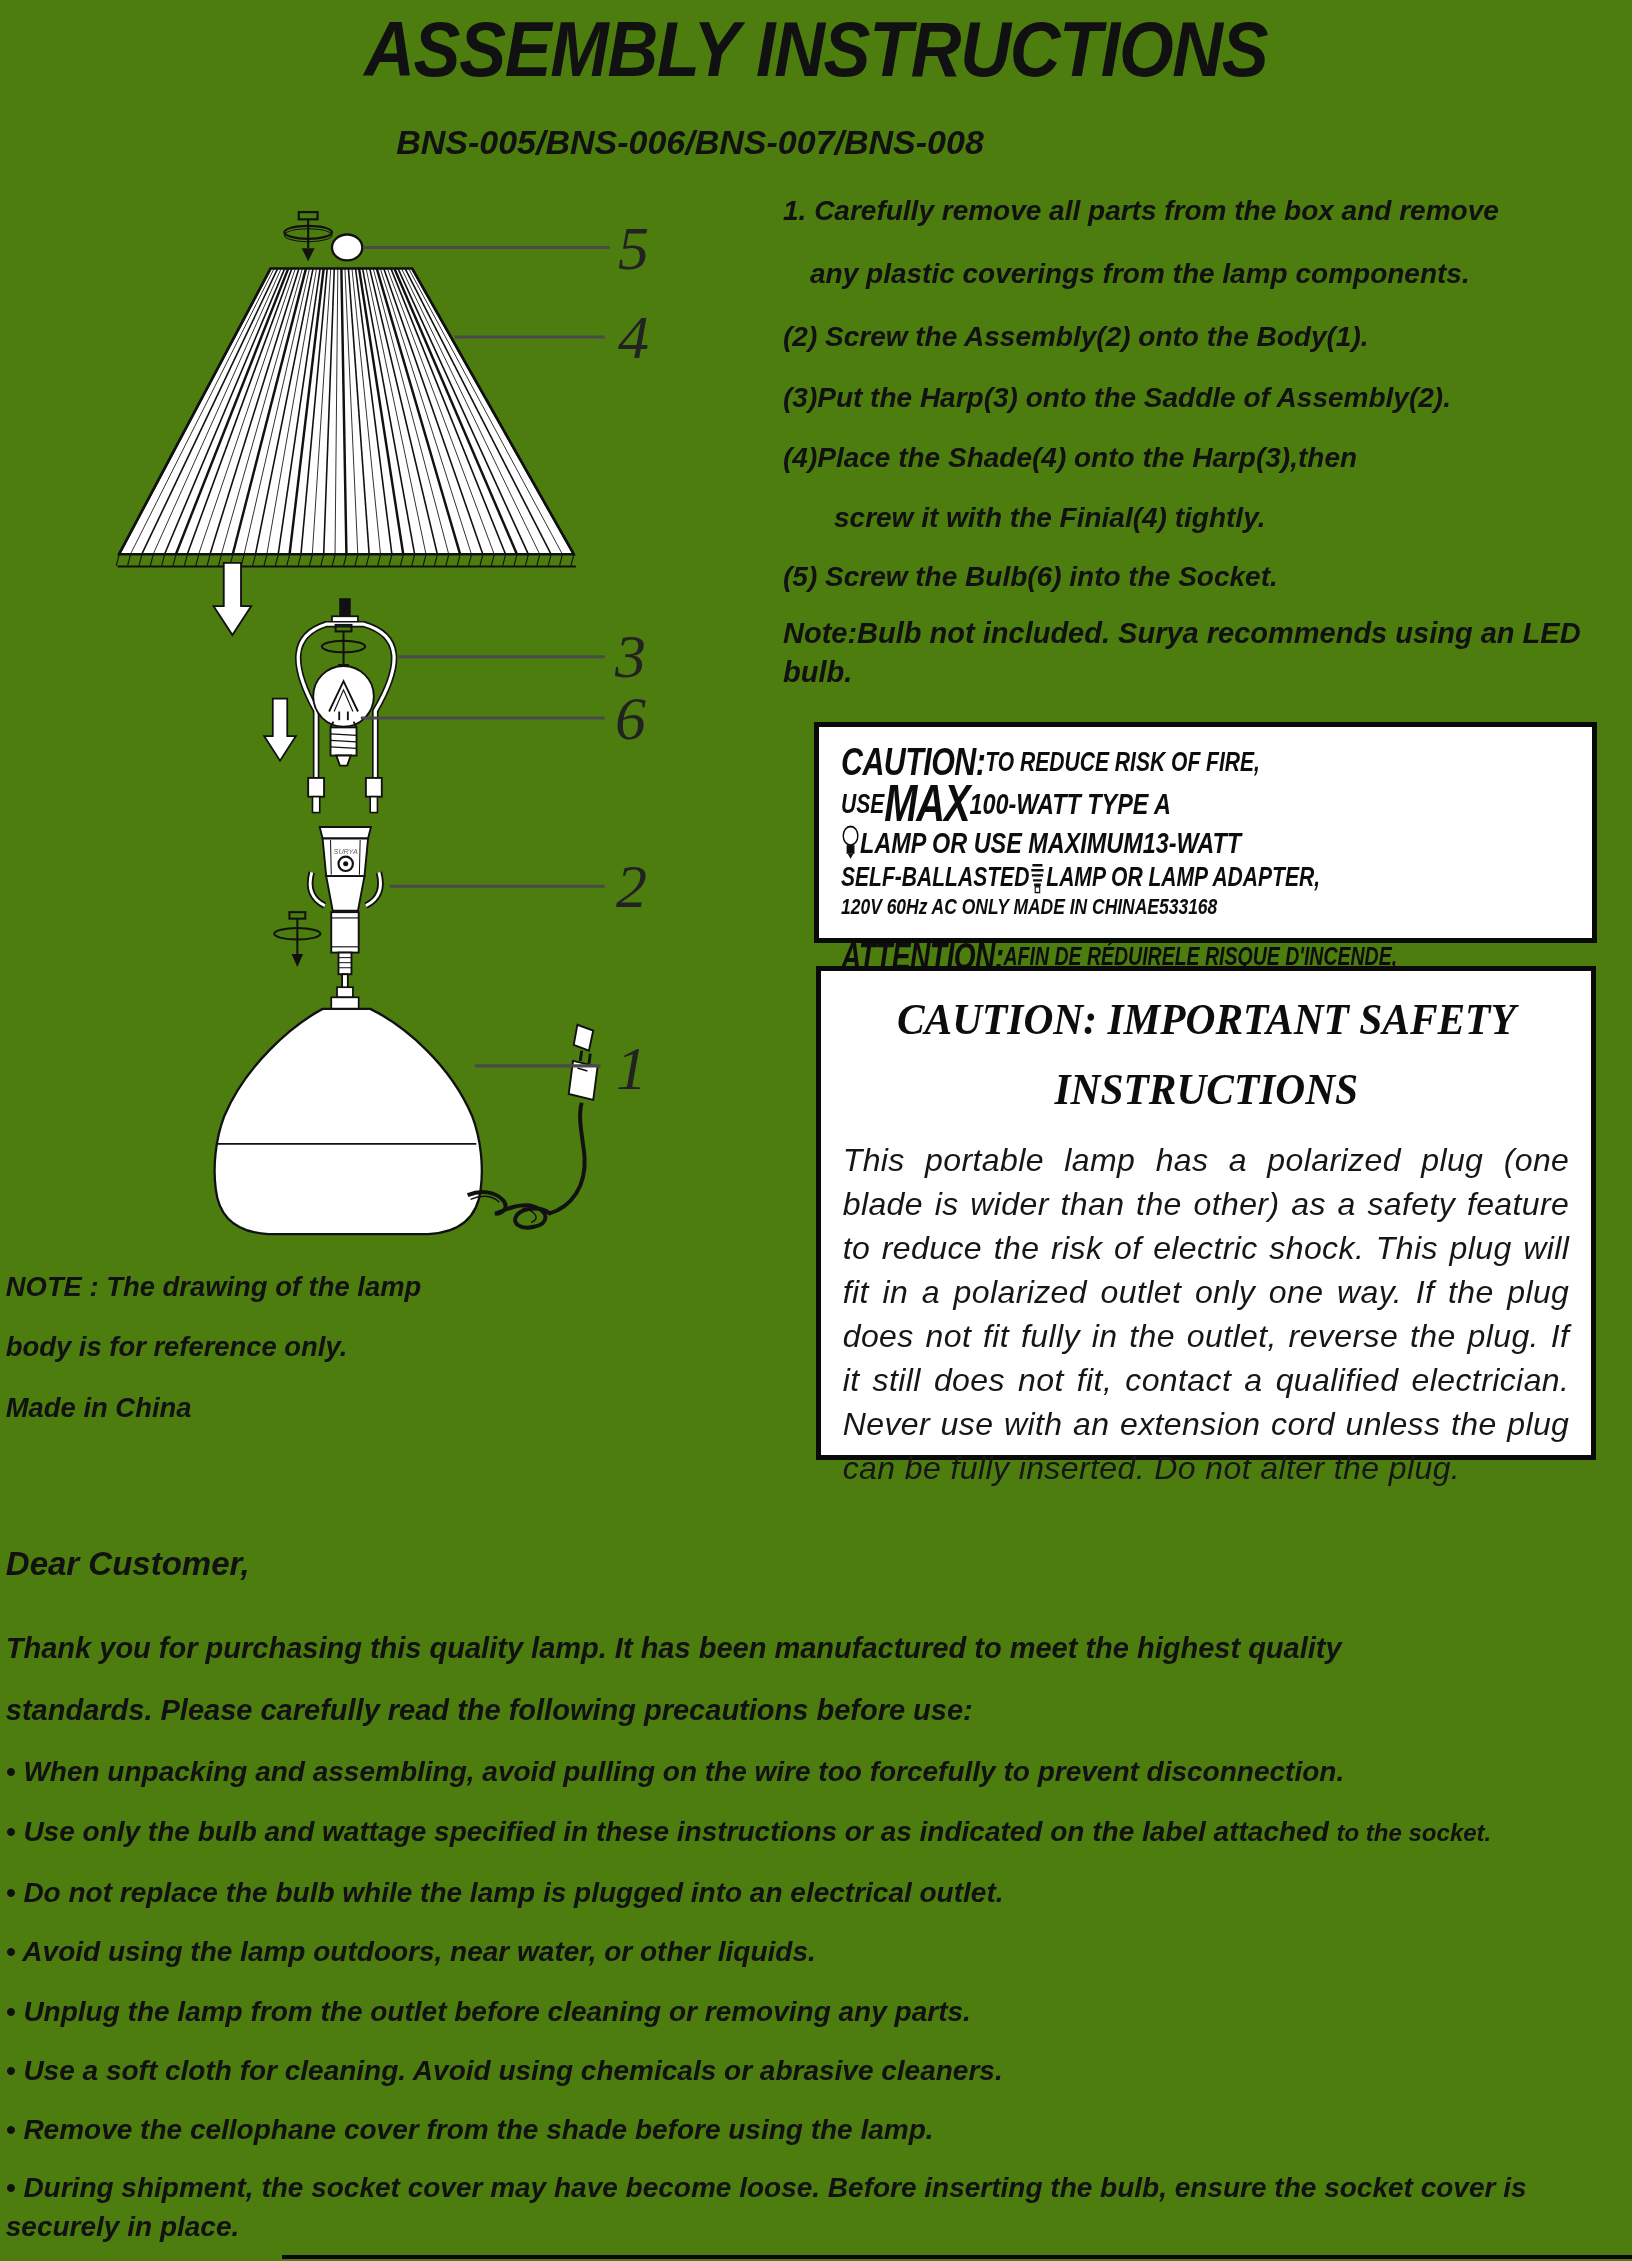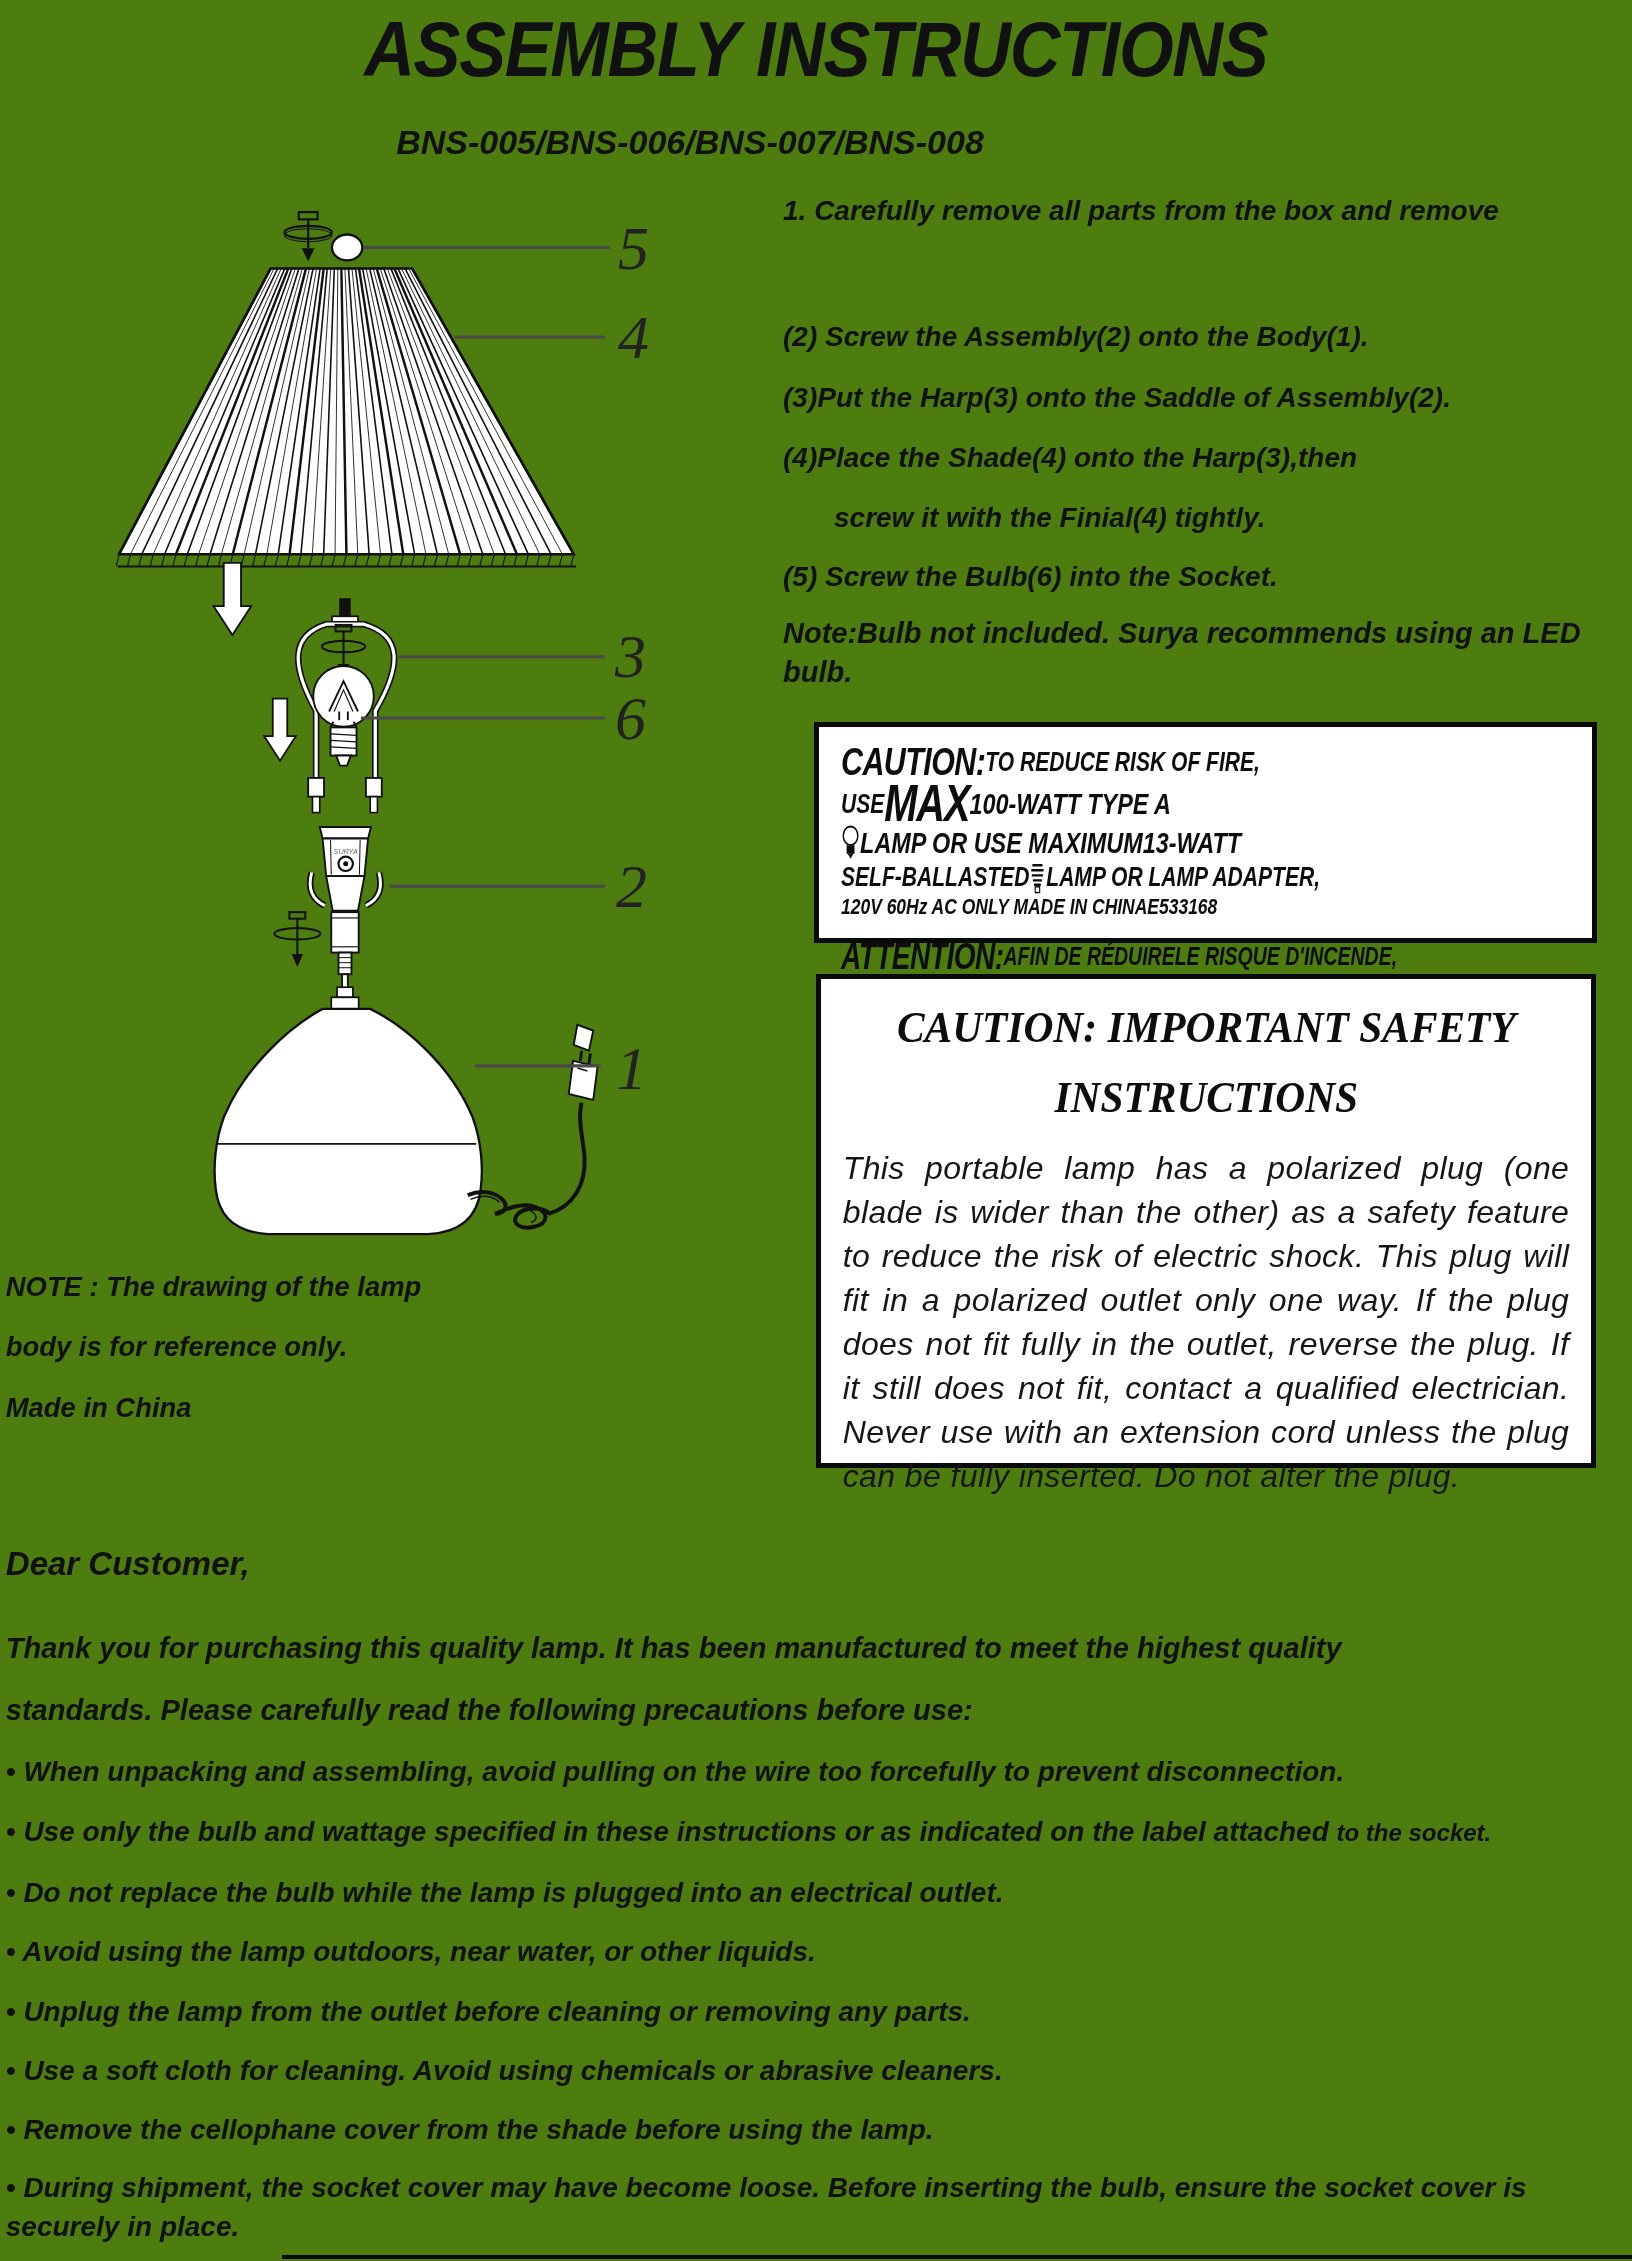--- a/index.html
+++ b/index.html
@@ -41,21 +41,21 @@
   .c-t34{font-size:25px;}
   .c-t40{font-size:30px;}
   .c-max{font-size:51px;letter-spacing:-1.4px;line-height:.8;}
   .c-max2{font-size:43px;letter-spacing:-1.4px;line-height:.8;}
   .c-t30{font-size:22.4px;}
   .c-t28{font-size:21px;}
   .icon-svg{flex:0 0 auto;}
   
   .safety-box{
     left:816px;top:966px;width:780px;height:494px;border:5px solid #0a0a0a;background:#fff;
-    box-sizing:border-box;padding:14.4px 21.7px 0 21.7px;margin-top:8px;
+    box-sizing:border-box;padding:14.4px 21.7px 0 21.7px;
   }
   .safety-title{
     text-align:center;font-family:"Liberation Serif",serif;font-weight:700;
     font-size:45px;line-height:1.55;color:#0d0d0d;transform:scaleX(0.92);transform-origin:center;
   }
   .safety-body{
     margin-top:13px;font-size:32px;line-height:1.375;font-weight:400;color:#161616;
     text-align:justify;letter-spacing:0.4px;
   }
   
@@ -70,20 +70,21 @@
 </style>
 </head>
 <body>
 
 <div id="page">
 
   <div class="abs doc-title"><span class="squeeze">ASSEMBLY INSTRUCTIONS</span></div>
   <div class="abs doc-models">BNS-005/BNS-006/BNS-007/BNS-008</div>
 
   <div class="abs step" style="top:195px">1. Carefully remove all parts from the box and remove</div>
+  <div class="abs step indent1" style="top:258px">any plastic coverings from the lamp components.</div>
   <div class="abs step" style="top:321px">(2) Screw the Assembly(2) onto the Body(1).</div>
   <div class="abs step" style="top:382px">(3)Put the Harp(3) onto the Saddle of Assembly(2).</div>
   <div class="abs step" style="top:442px">(4)Place the Shade(4) onto the Harp(3),then</div>
   <div class="abs step indent2" style="top:502px">screw it with the Finial(4) tightly.</div>
   <div class="abs step" style="top:561px">(5) Screw the Bulb(6) into the Socket.</div>
   <div class="abs note-line" style="top:617px">Note:Bulb not included. Surya recommends using an LED</div>
   <div class="abs note-line" style="top:656px">bulb.</div>
 
   <svg id="diagram" class="abs" width="765" height="1097" viewBox="0 0 1060 1520">
 

